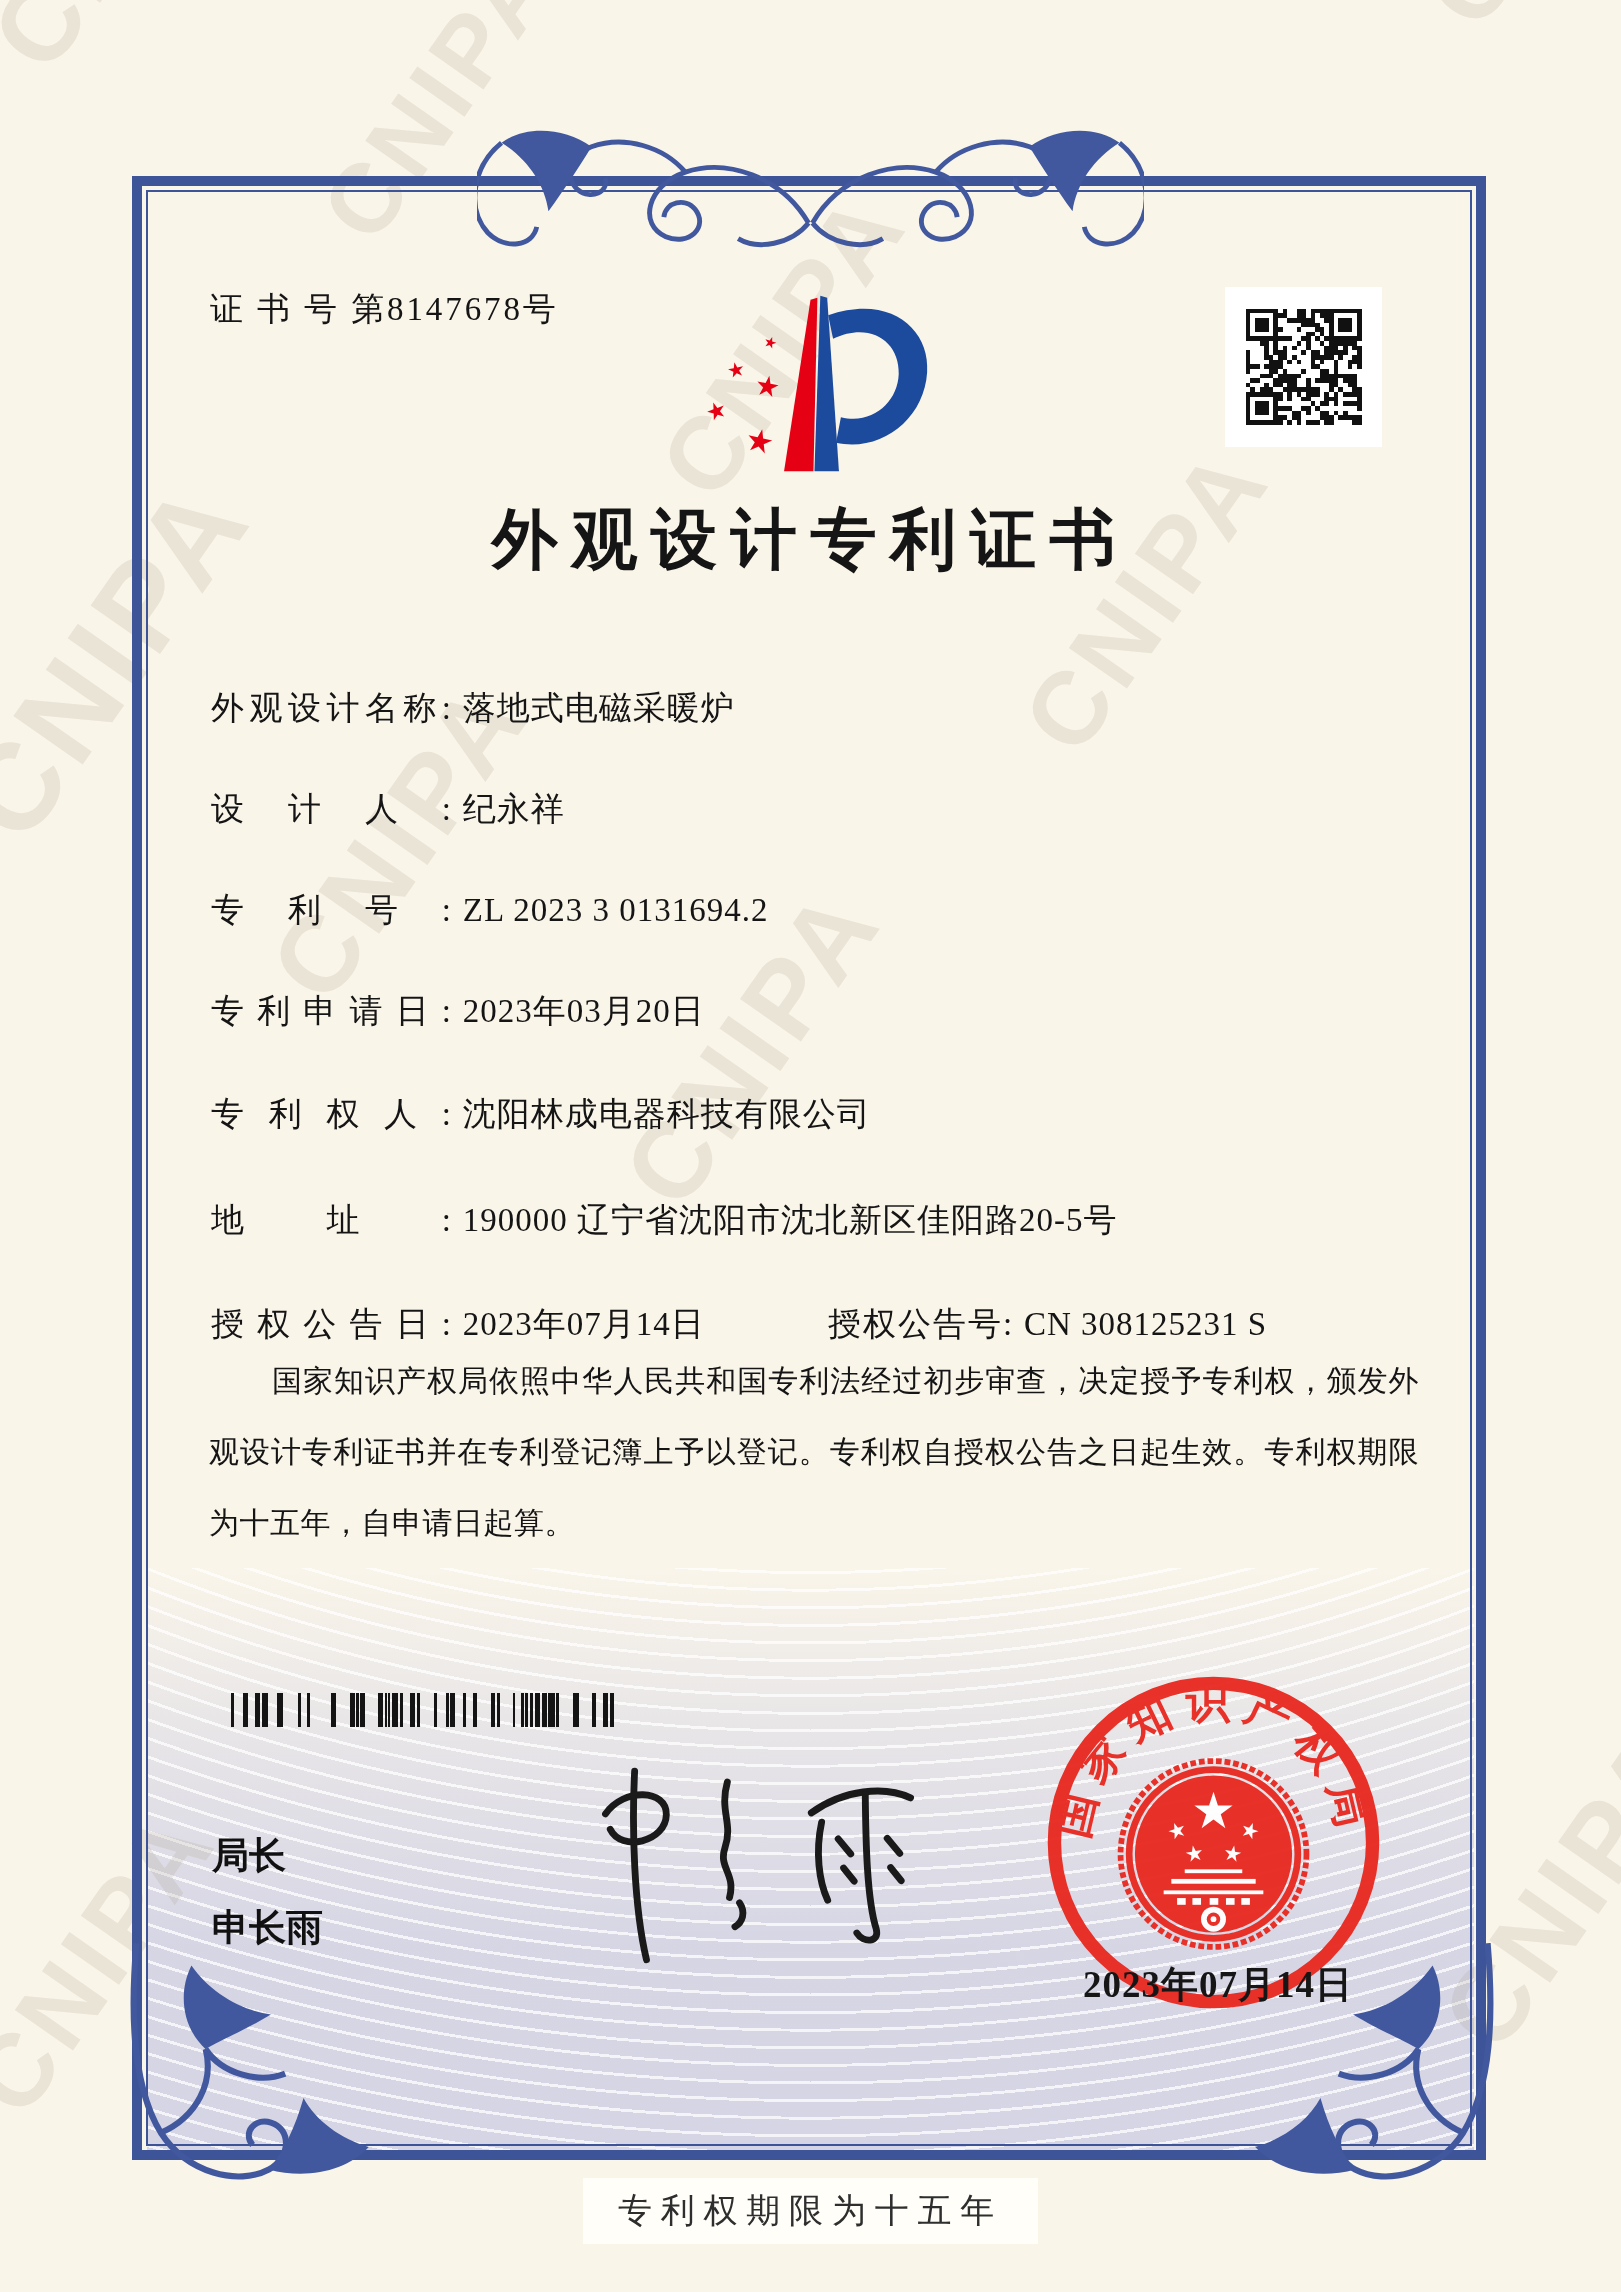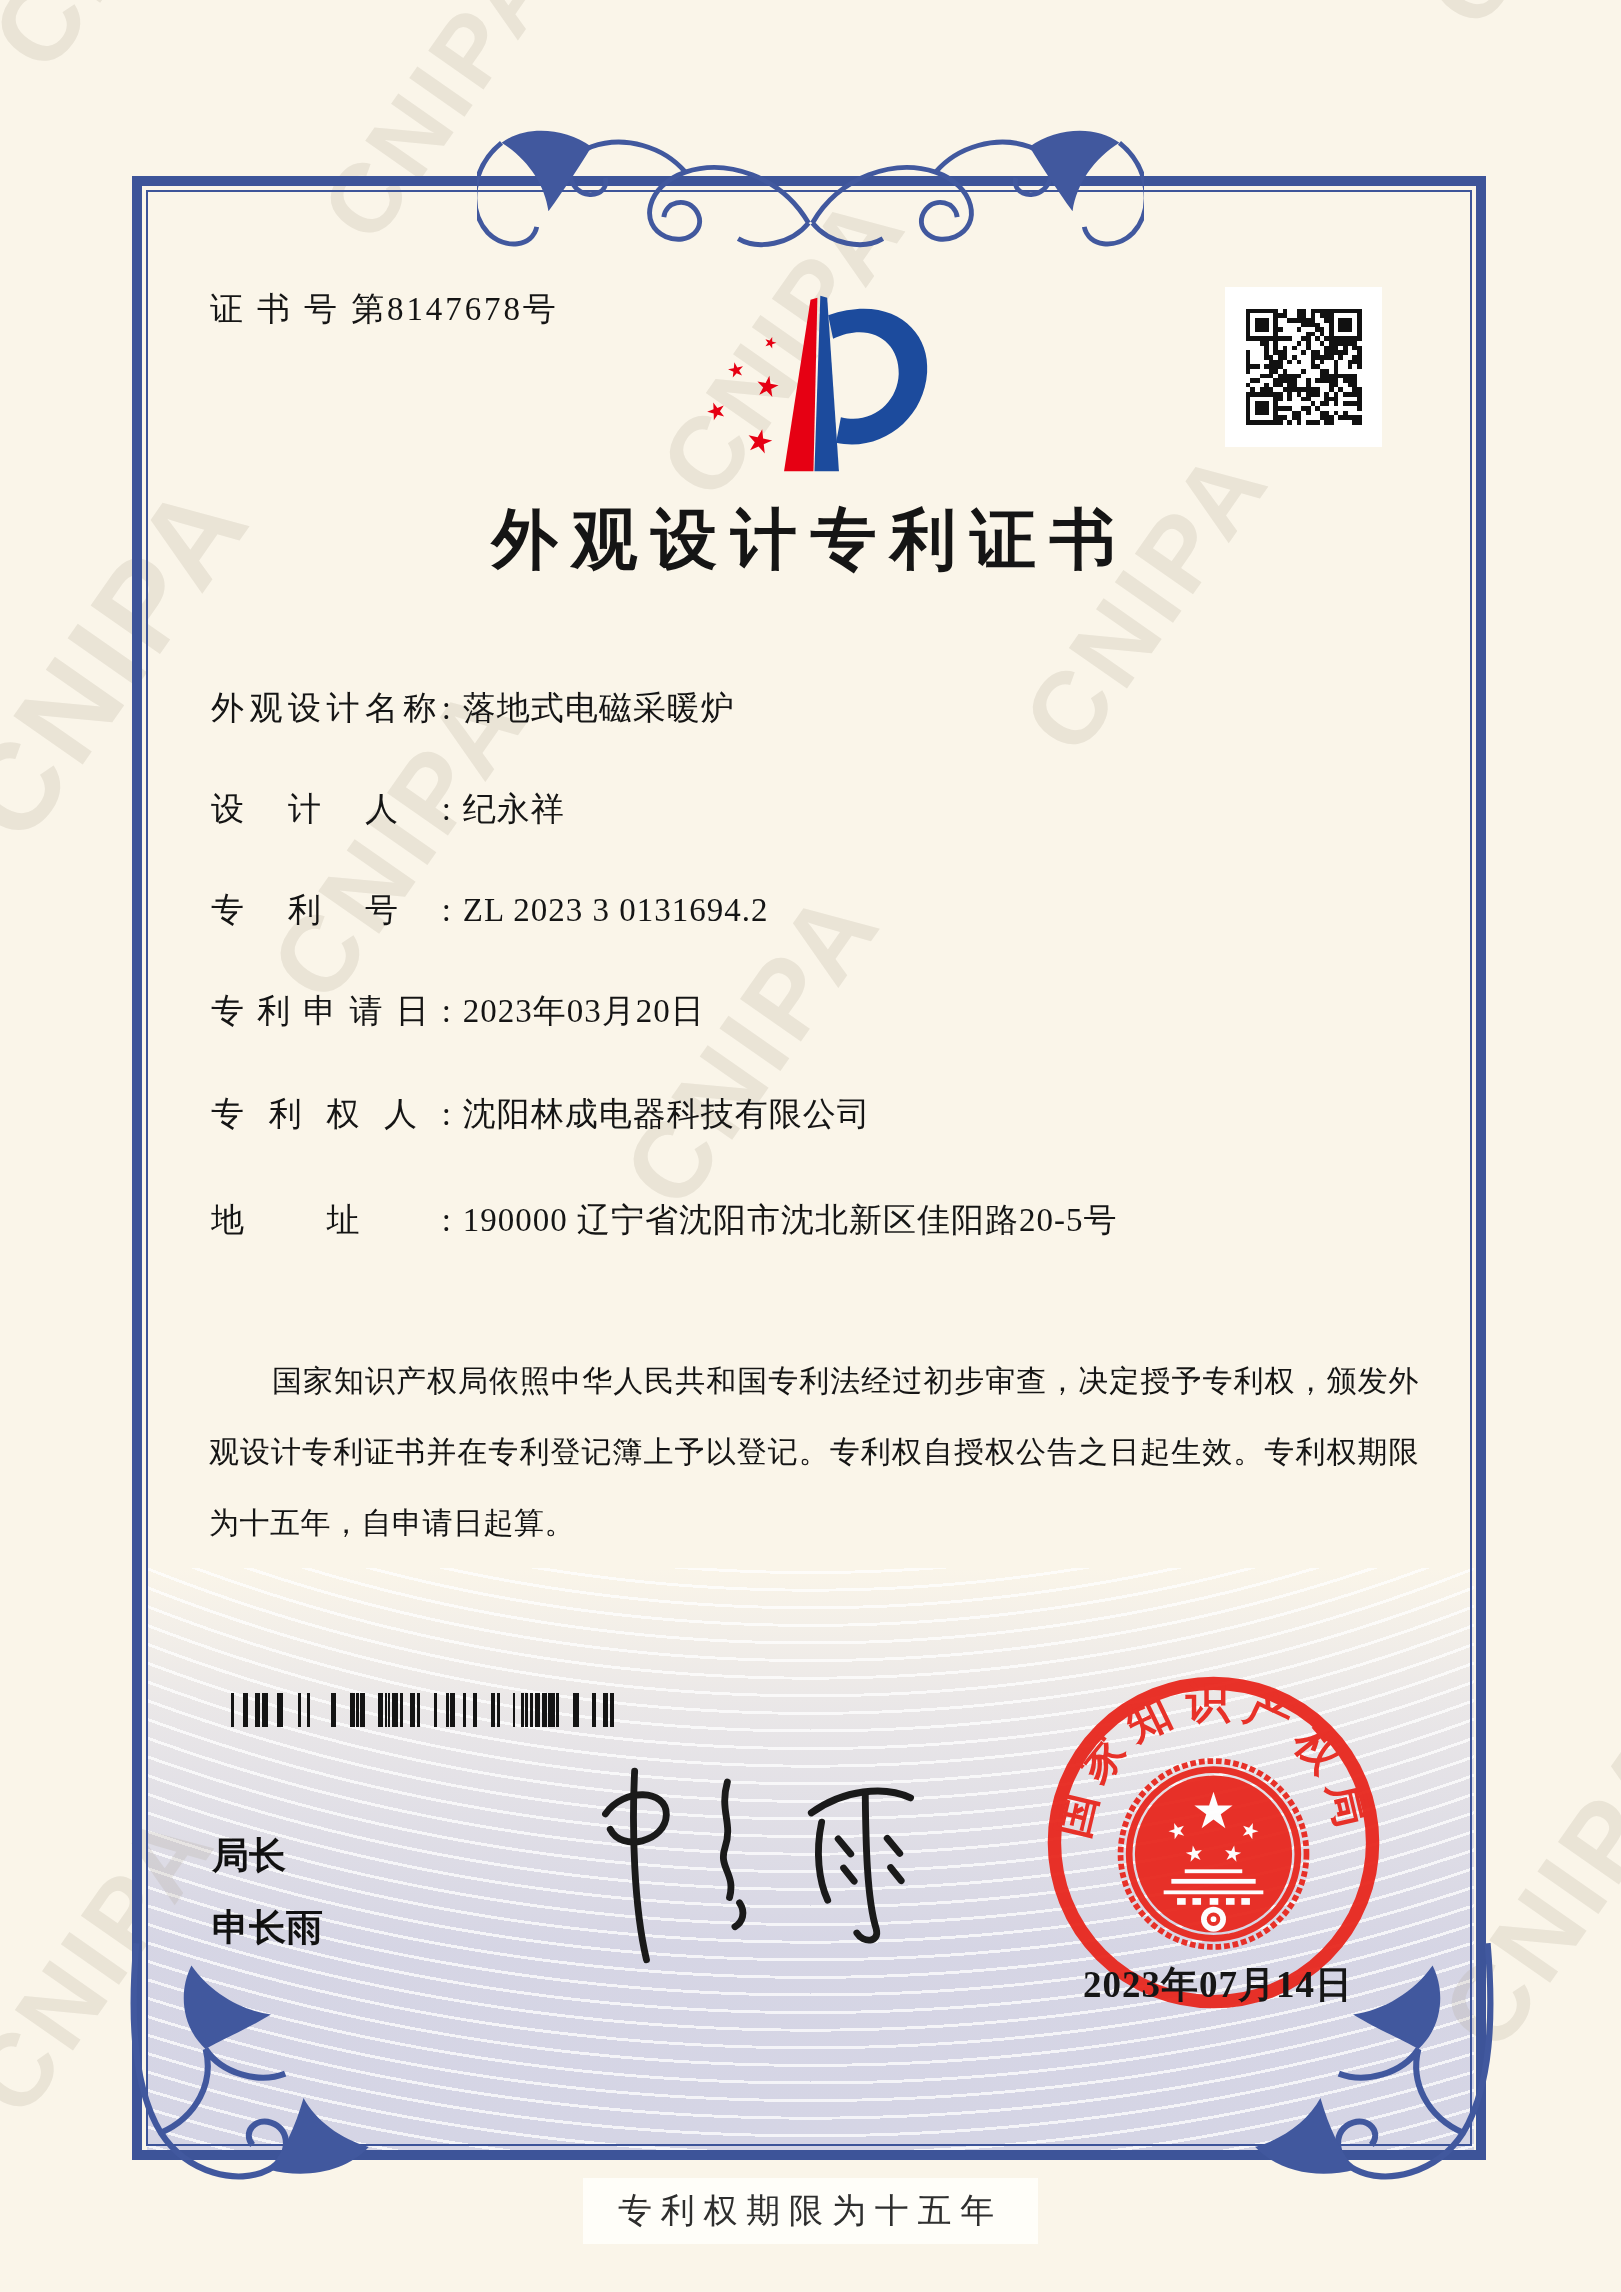--- a/index.html
+++ b/index.html
@@ -502,20 +502,26 @@
   </div>
   <div class="frow" style="top:989px">
     <span class="flabel">专利申请日:</span><span class="fvalue">2023年03月20日</span>
   </div>
   <div class="frow" style="top:1092px">
     <span class="flabel">专利权人:</span><span class="fvalue">沈阳林成电器科技有限公司</span>
   </div>
   <div class="frow" style="top:1198px">
     <span class="flabel">地址:</span><span class="fvalue">190000 辽宁省沈阳市沈北新区佳阳路20-5号</span>
   </div>
+  <div class="frow" style="top:1302px">
+    <span class="flabel">授权公告日:</span><span class="fvalue">2023年07月14日</span>
+    <span class="grant2">
+      <span class="flabel2">授权公告号:</span><span class="fvalue">CN 308125231 S</span>
+    </span>
+  </div>
 
   
   <div class="paras">
     <p>国家知识产权局依照中华人民共和国专利法经过初步审查，决定授予专利权，颁发外观设计专利证书并在专利登记簿上予以登记。专利权自授权公告之日起生效。专利权期限为十五年，自申请日起算。</p>
   </div>
 
   
   <div class="barcode">
       <i style="left:3.9px;width:2.9px"></i>
       <i style="left:15.7px;width:4.9px"></i>

